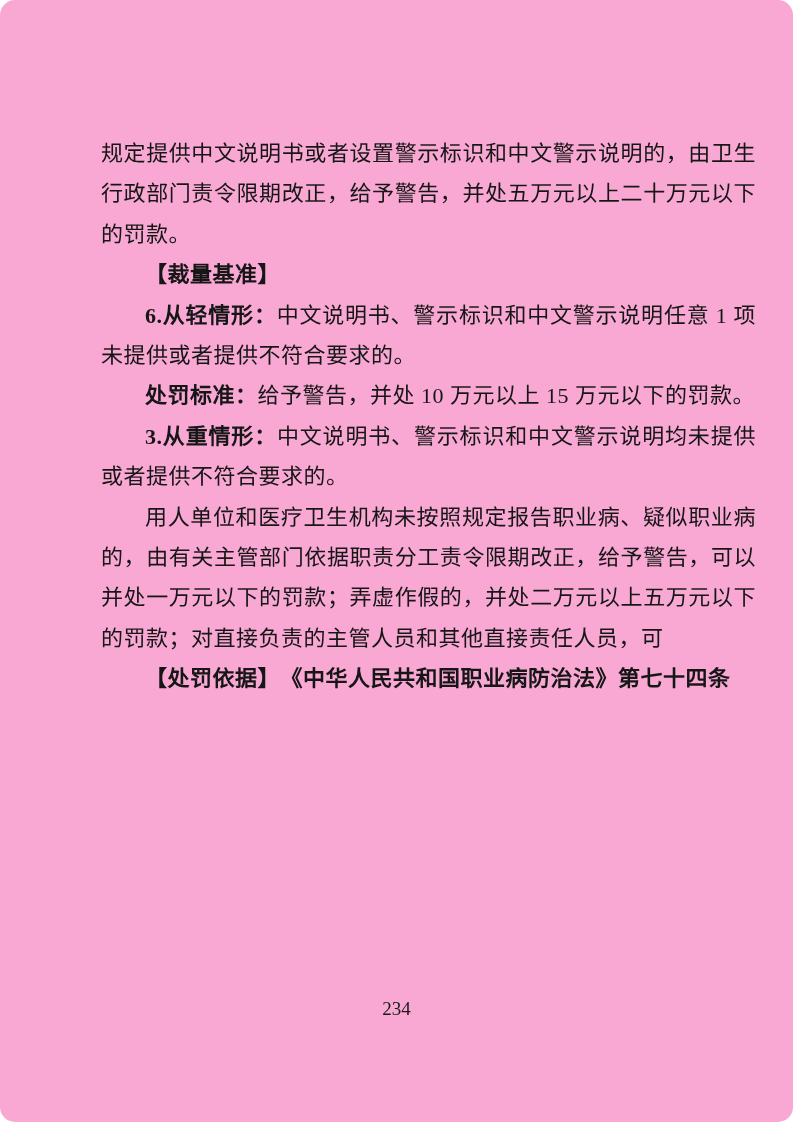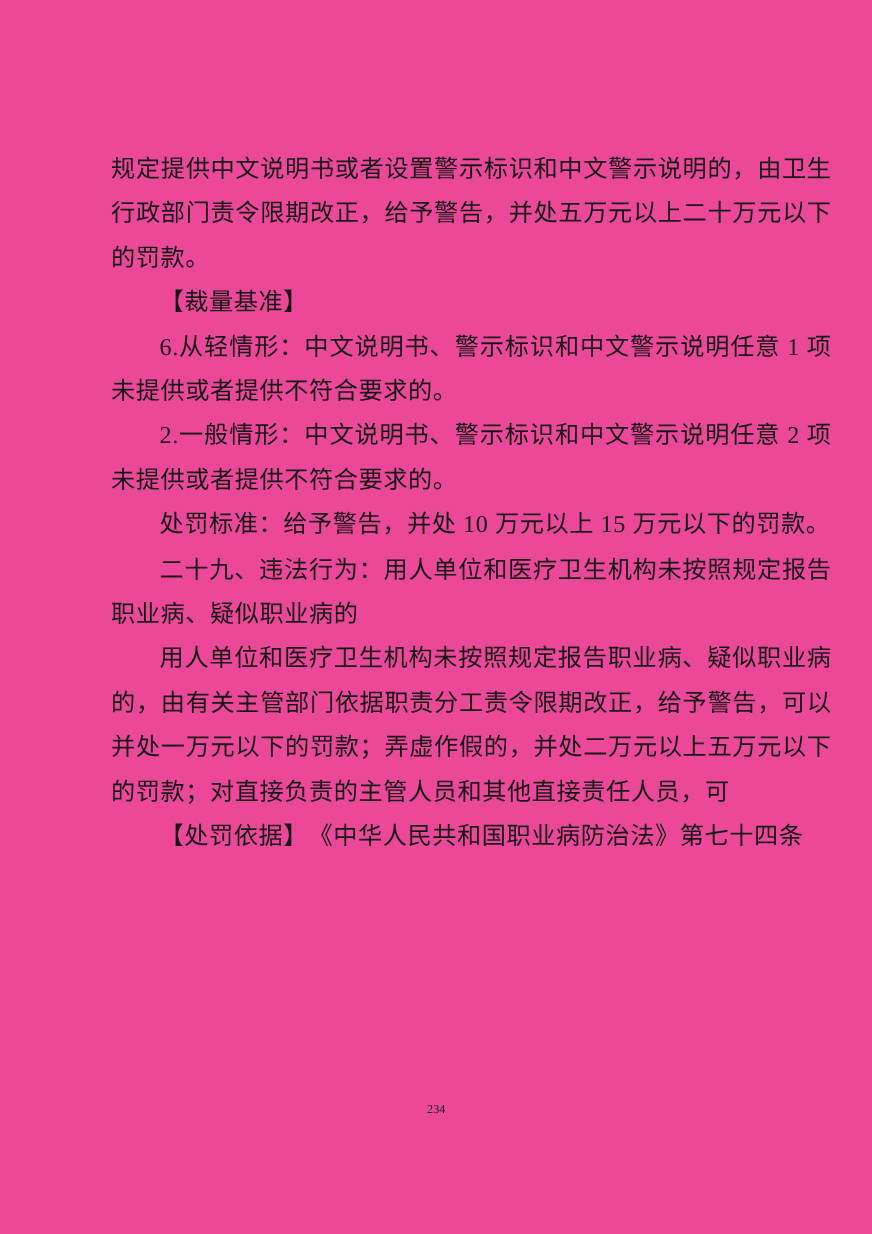--- a/index.html
+++ b/index.html
@@ -4,81 +4,81 @@
 <style>
   html, body {
     margin: 0;
     padding: 0;
     background: #ffffff;
   }
   .page {
     position: relative;
     width: 793px;
     height: 1122px;
-    background: #ec4899;
+    background: #f9a8d4;
     overflow: hidden;
     font-family: "Liberation Serif", "DejaVu Serif", serif;
     color: #161616;
+    border-radius: 15px;
   }
   .content {
     position: absolute;
     left: 101px;
     top: 134px;
     width: 655px;
   }
   .line {
     margin: 0;
     font-size: 22px;
     line-height: 40.4px;
     text-align: justify;
     text-justify: inter-character;
     letter-spacing: 0.5px;
     word-break: break-all;
   }
   .ind {
     text-indent: 2em;
   }
   .b {
-    font-weight: normal;
+    font-weight: bold;
   }
   .kai {
     
     font-weight: normal;
   }
   .pagenum {
     position: absolute;
     top: 998px;
     left: 0;
     width: 793px;
     text-align: center;
-    font-size: 11px;
+    font-size: 19px;
     line-height: 22px;
     color: #1a1a1a;
   }
 </style>
 </head>
 <body>
 
 <div class="page">
   <div class="content">
 
     <p class="line kai"><span>规定提供中文说明书或者设置警示标识和中文警示说明的，由卫生行政部门责令限期改正，给予警告，并处五万元以上二十万元以下的罚款。</span></p>
 
     <p class="line ind"><span class="b">【裁量基准】</span></p>
 
     <p class="line ind"><span class="b">6.从轻情形：</span><span>中文说明书、警示标识和中文警示说明任意 1 项未提供或者提供不符合要求的。</span></p>
 
 
-    <p class="line ind"><span class="b">2.一般情形：</span><span>中文说明书、警示标识和中文警示说明任意 2 项未提供或者提供不符合要求的。</span></p>
 
     <p class="line ind"><span class="b">处罚标准：</span><span>给予警告，并处 10 万元以上 15 万元以下的罚款。</span></p>
 
+    <p class="line ind"><span class="b">3.从重情形：</span><span>中文说明书、警示标识和中文警示说明均未提供或者提供不符合要求的。</span></p>
 
 
-    <p class="line ind kai"><span>二十九、违法行为：用人单位和医疗卫生机构未按照规定报告职业病、疑似职业病的</span></p>
 
     <p class="line ind kai"><span>用人单位和医疗卫生机构未按照规定报告职业病、疑似职业病的，由有关主管部门依据职责分工责令限期改正，给予警告，可以并处一万元以下的罚款；弄虚作假的，并处二万元以上五万元以下的罚款；对直接负责的主管人员和其他直接责任人员，可</span></p>
 
     <p class="line ind"><span class="b">【处罚依据】　《中华人民共和国职业病防治法》第七十四条</span></p>
 
   </div>
 
   <div class="pagenum">234</div>
 </div>
 

